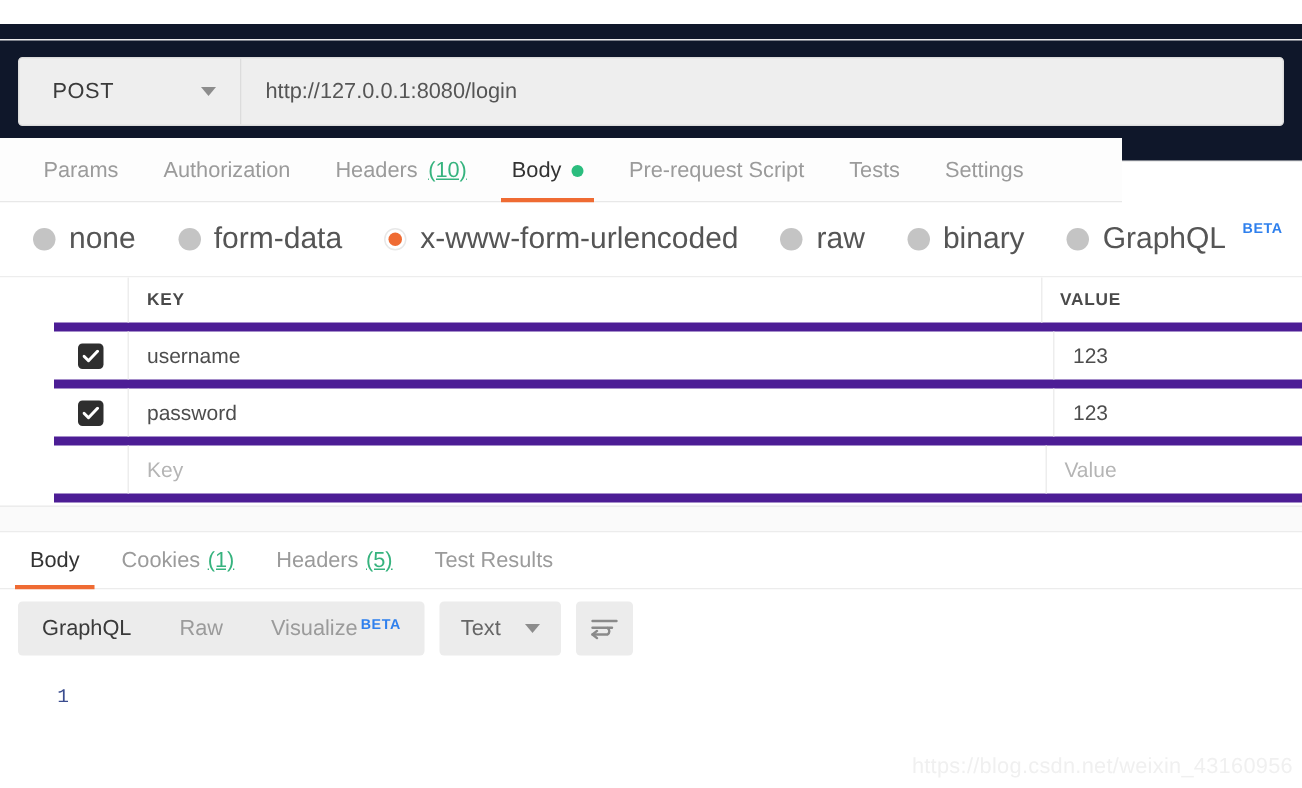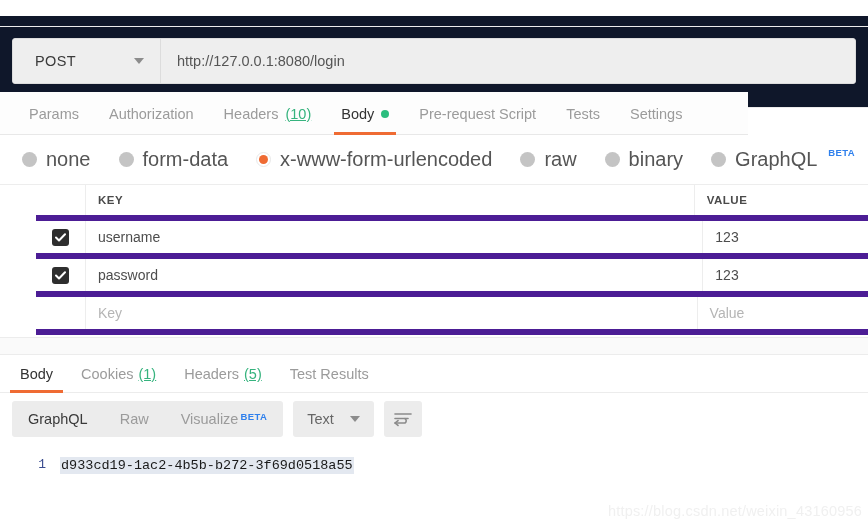--- a/index.html
+++ b/index.html
@@ -555,20 +555,17 @@
         <path d="M4 8.6 L1 11 L4 13.4" stroke="#8a8a8a" stroke-width="1.6" fill="none" stroke-linecap="round" stroke-linejoin="round"></path>
       </svg>
     </div>
 
   </div>
 
   <div class="res-body">
     <div class="gutter">
       <span>1</span>
     </div>
-    <div>
-      <span class="code-line">d933cd19-1ac2-4b5b-b272-3f69d0518a55</span>
-    </div>
   </div>
 
   <div class="watermark">https://blog.csdn.net/weixin_43160956</div>
 
 </div>
 
 </body></html>

